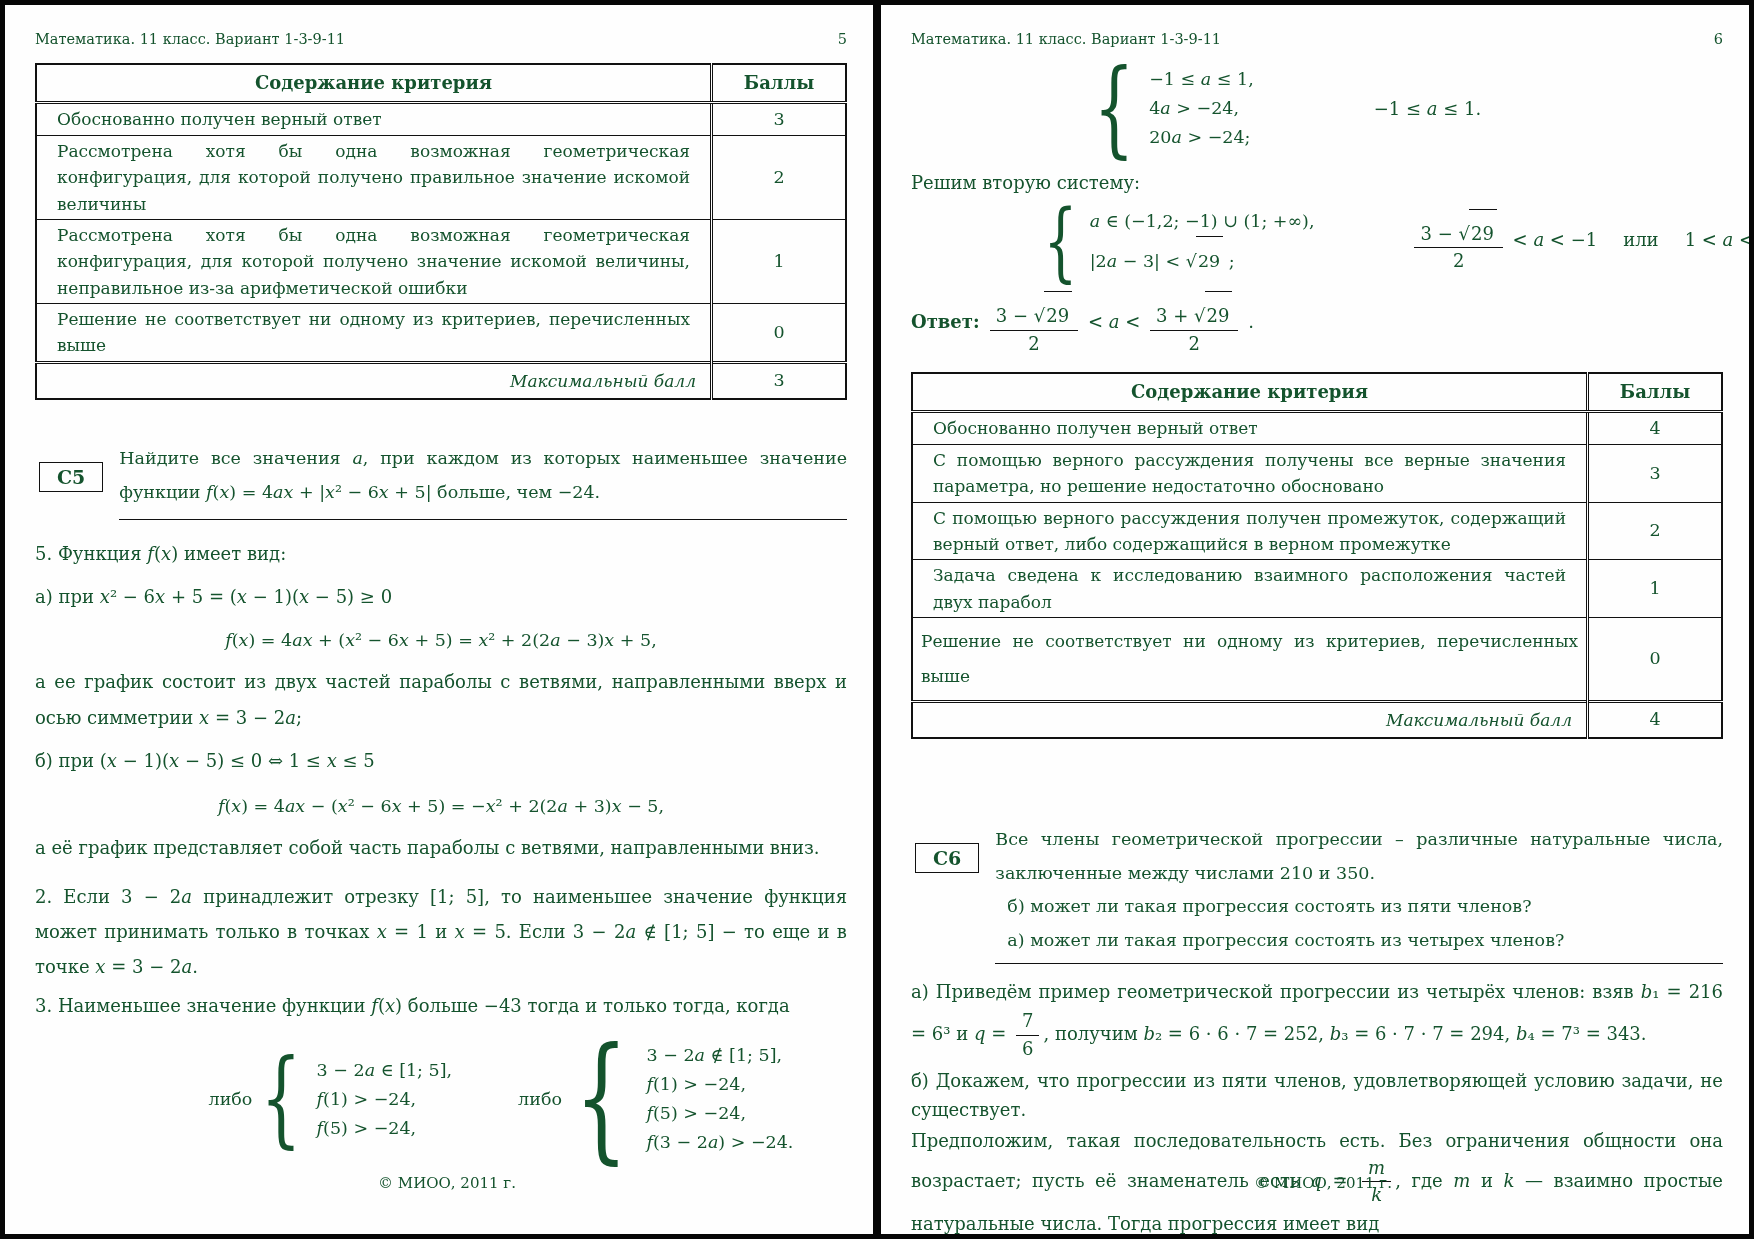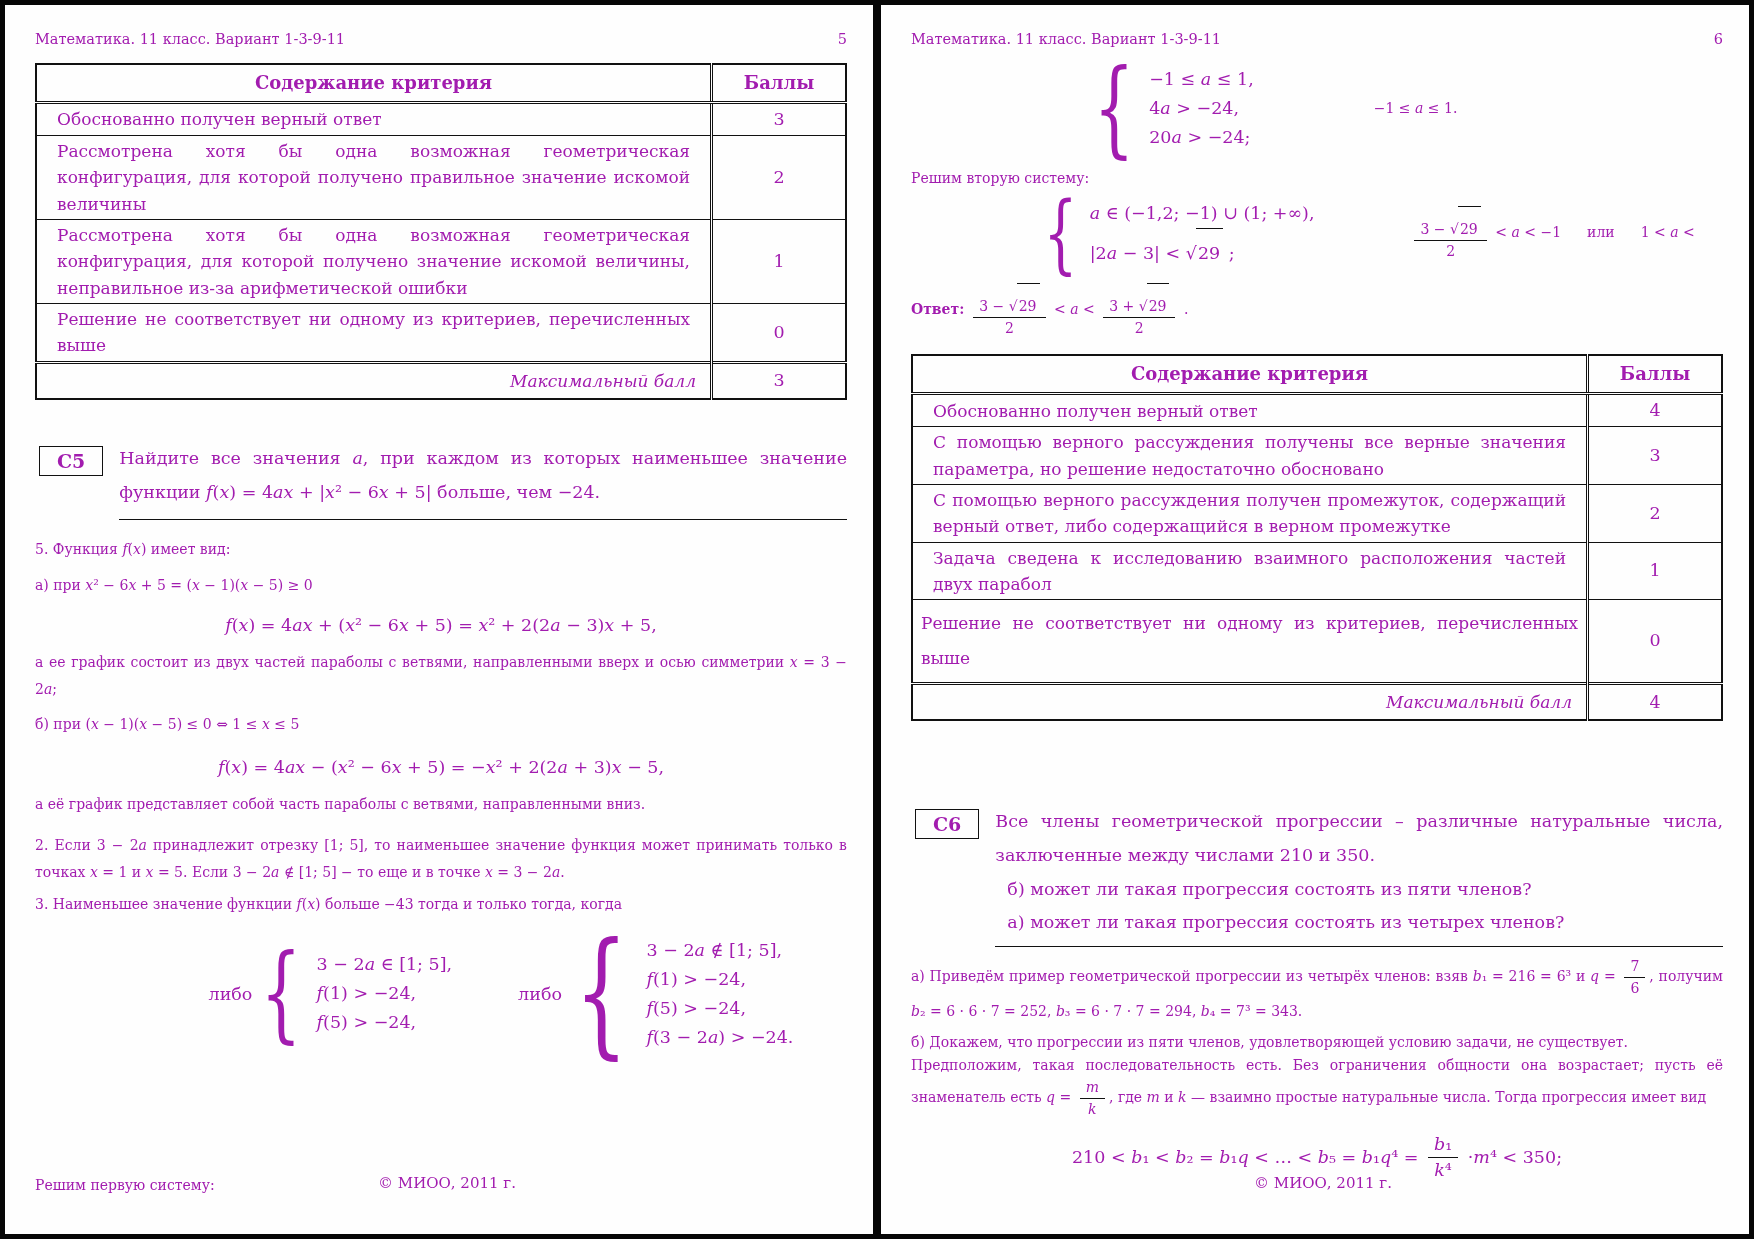--- a/index.html
+++ b/index.html
@@ -1,39 +1,39 @@
 <!DOCTYPE html>
 <html><head>
 <meta charset="utf-8">
 <style>
   html,body{margin:0;padding:0;background:#060606;}
   .frame{width:1754px;height:1239px;box-sizing:border-box;background:#060606;
-         display:flex;gap:8px;padding:5px;font-family:"DejaVu Serif","DejaVu Sans",serif;color:#a21caf;}
+         display:flex;gap:8px;padding:5px;font-family:"DejaVu Serif","DejaVu Sans",serif;color:#14532d;}
   .page{background:#fefefe;flex:1;position:relative;box-sizing:border-box;
         padding:26px 26px 0 30px;overflow:hidden;}
   .page-header{display:flex;justify-content:space-between;font-size:14.5px;margin-bottom:16px;}
   
   table.crit{width:100%;border-collapse:collapse;border:2px solid #111;font-size:17px;}
   table.crit td{border-top:1.5px solid #111;padding:2px 20px;line-height:1.55;vertical-align:middle;}
   table.crit td.c1{text-align:justify;}
   table.crit td.c2{width:92px;text-align:center;border-left:3px double #111;font-size:17.5px;}
   table.crit tr.head td{font-weight:bold;text-align:center;font-size:18px;
                         border-bottom:3px double #111;padding:4px 8px;}
   table.crit tr.tall td{line-height:2.05;padding:6px 8px;}
   table.crit tr.total td.c1{border-top:3px double #111;text-align:right;font-style:italic;padding:4px 14px 4px 8px;}
   table.crit tr.total td.c2{border-top:3px double #111;}
   
   .problem{display:flex;align-items:flex-start;}
   .pbox{border:1.7px solid #111;font-weight:bold;font-size:19px;padding:3px 17px;
-        margin:4px 0 0 4px;flex:0 0 auto;}
+        margin:20px 0 0 4px;flex:0 0 auto;}
   .ptext{flex:1;margin-left:16px;font-size:17.5px;line-height:1.92;text-align:justify;
          border-bottom:1.7px solid #111;padding-bottom:10px;}
   .pline-ind{text-align:left;margin-left:12px;}
   
-  .para{font-size:14px;line-height:1.95;text-align:justify;}
+  .para{font-size:18px;line-height:1.95;text-align:justify;}
   .formula{font-size:17.5px;text-align:center;line-height:1.6;}
   .seg-it{font-style:italic;}
   .seg-b{font-weight:bold;}
   .hsp{display:inline-block;}
   
   .frac{display:inline-flex;flex-direction:column;align-items:center;vertical-align:middle;
         margin:0 4px;line-height:1.35;text-align:center;}
   .frac .num{border-bottom:1.5px solid #111;padding:0 6px 1px;}
   .frac .den{padding:1px 6px 0;}
   

